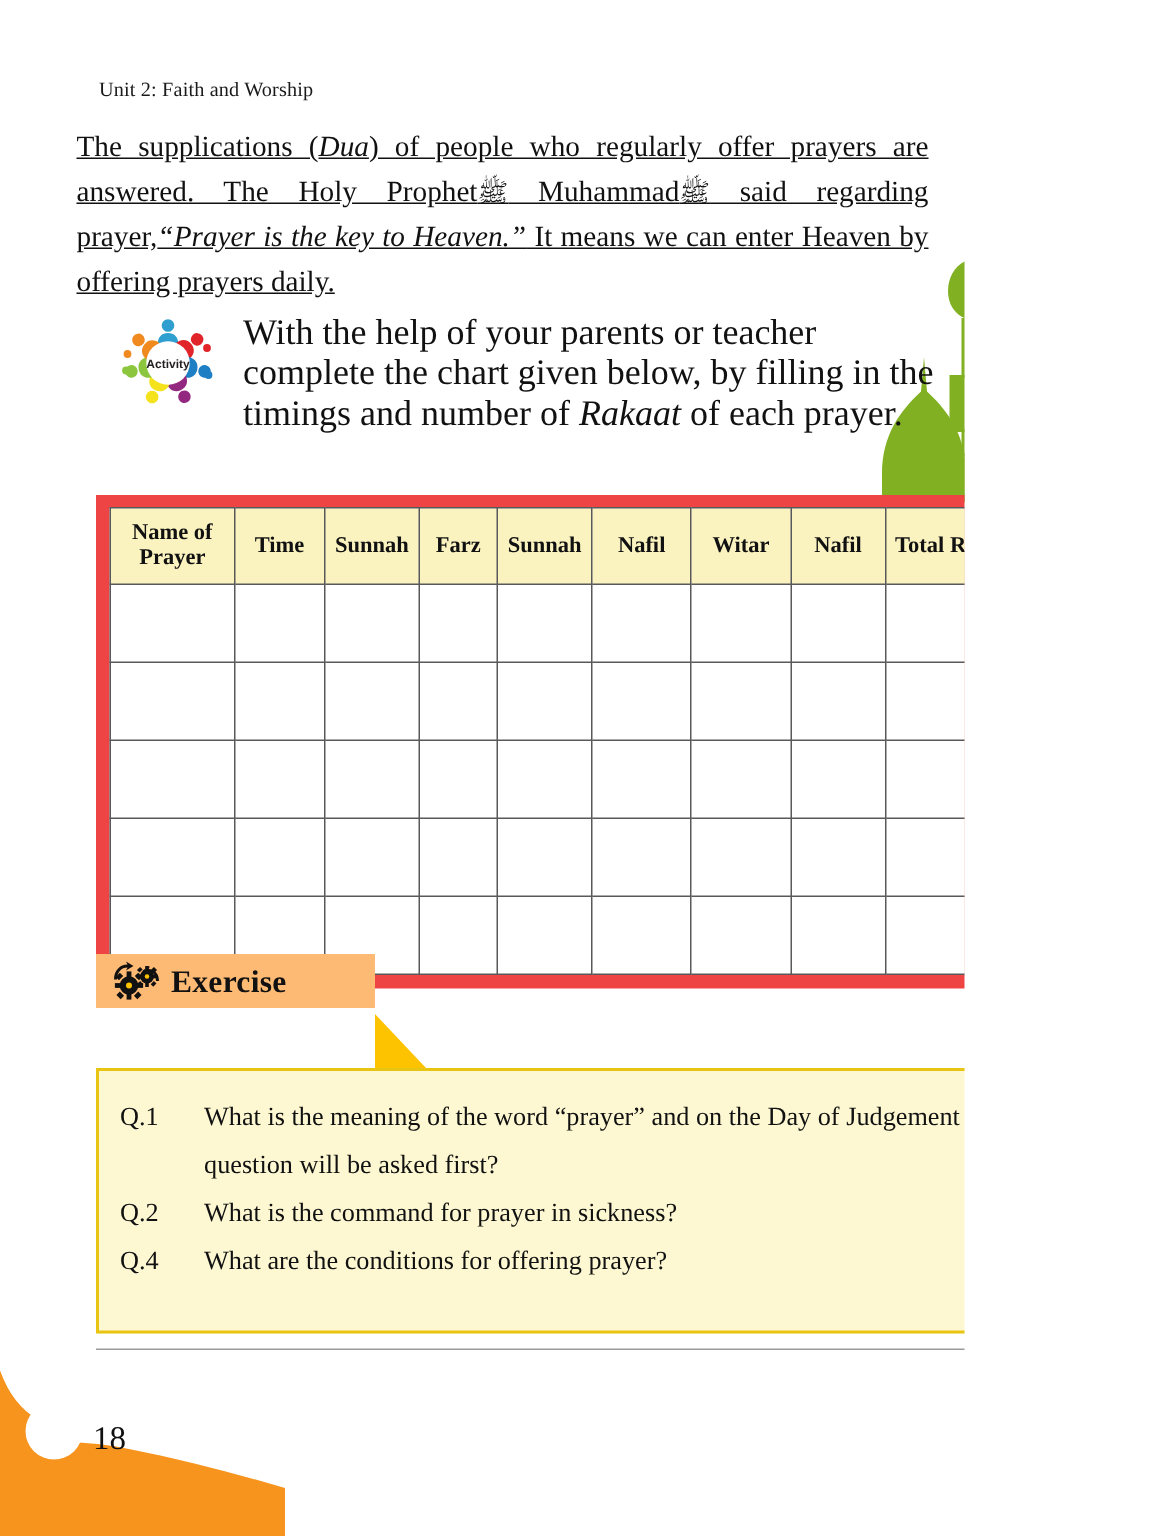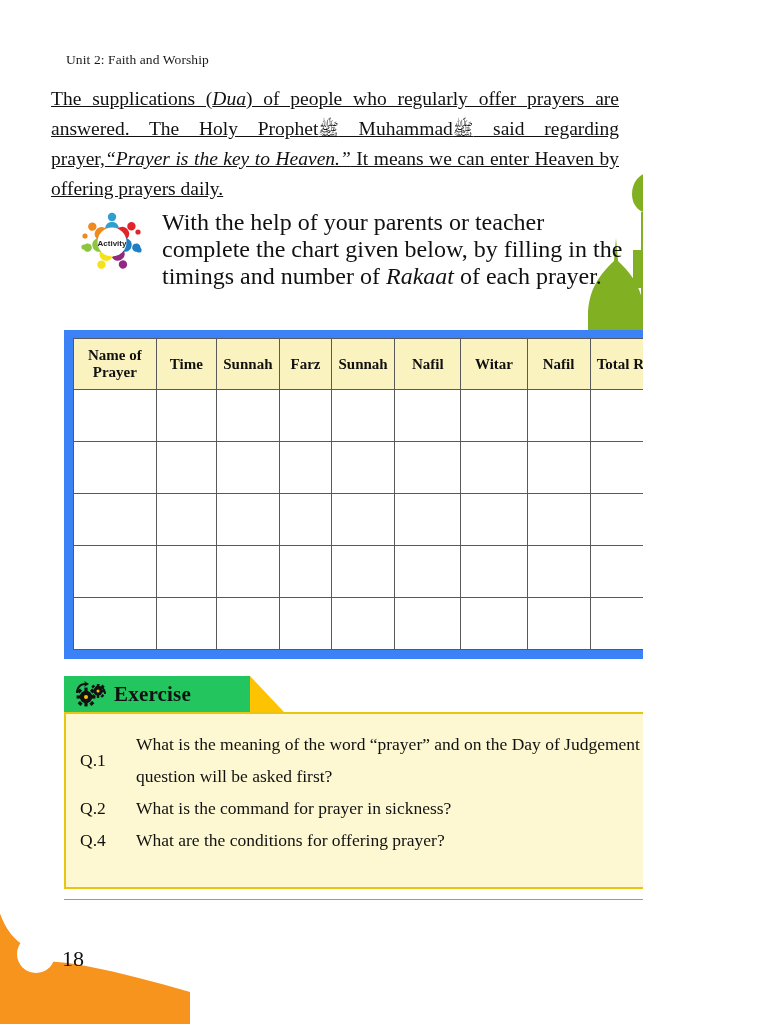--- a/index.html
+++ b/index.html
@@ -84,21 +84,21 @@
     padding-top: 3px;
   }
   .activity-text .ital { font-style: italic; }
 
   
   .table-frame {
     position: absolute;
     left: 64px;
     top: 330px;
     width: 632px;
-    background: #3b82f6;
+    background: #ef4444;
     padding: 8px 9px 9px 9px;
     box-sizing: border-box;
     z-index: 2;
   }
   table.prayer-table {
     border-collapse: collapse;
     width: 100%;
     table-layout: fixed;
     background: #ffffff;
   }
@@ -119,24 +119,24 @@
   }
   table.prayer-table td {
     height: 51px;
     background: #ffffff;
   }
 
   
   .exercise-banner {
     position: absolute;
     left: 64px;
-    top: 676px;
+    top: 636px;
     width: 186px;
     height: 36px;
-    background: #22c55e;
+    background: #fdba74;
     z-index: 3;
     display: flex;
     align-items: center;
     padding-left: 10px;
     box-sizing: border-box;
   }
   .exercise-banner-tail {
     position: absolute;
     left: 250px;
     top: 676px;
@@ -172,21 +172,20 @@
     border: 2px solid #e8c413;
     box-sizing: border-box;
     z-index: 2;
     padding: 14px 14px 0 14px;
   }
   .q-row {
     display: flex;
     font-size: 17.5px;
     line-height: 32px;
     color: #111111;
-    align-items: center;
   }
   .q-num {
     flex: 0 0 56px;
   }
   .q-text {
     flex: 1;
   }
 
   
   .teacher-rule {

